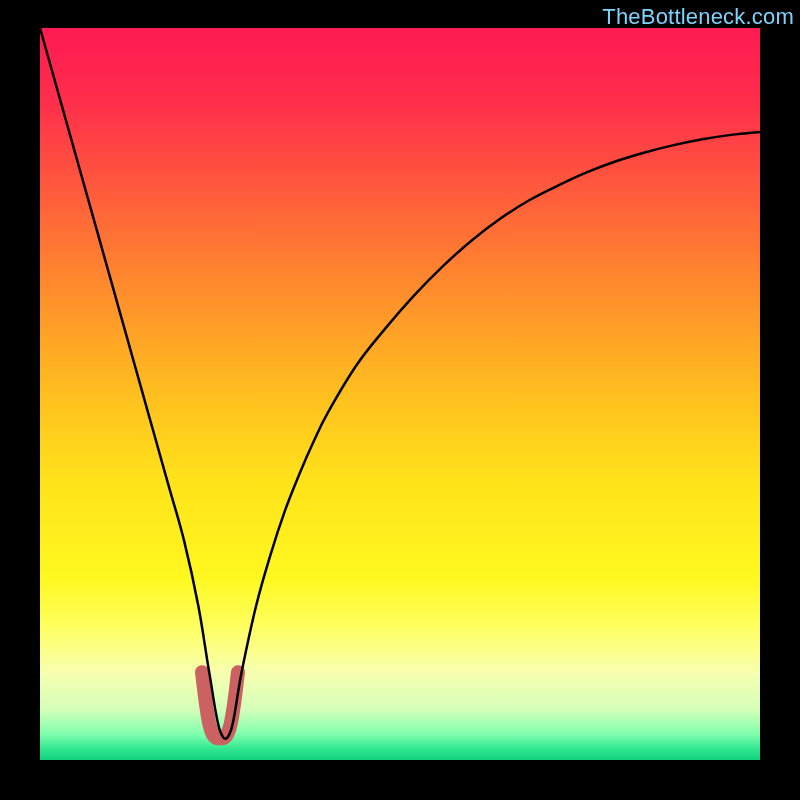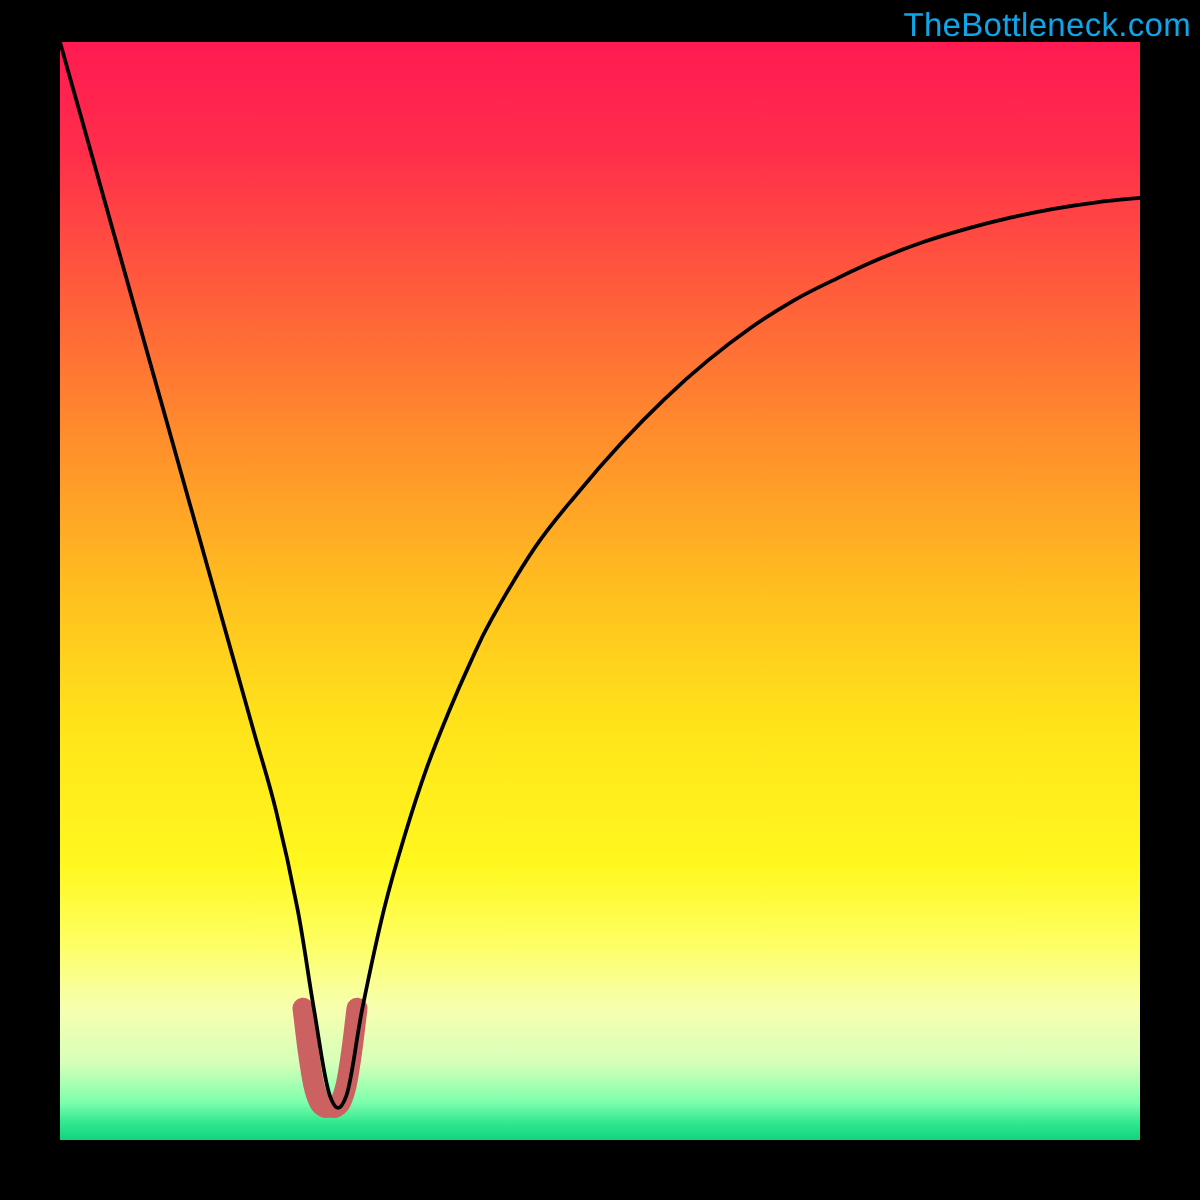--- a/index.html
+++ b/index.html
@@ -31,21 +31,21 @@
     position: absolute;
     left: 0;
     top: 0;
     width: 100%;
     height: 100%;
   }
   .watermark {
     position: absolute;
     top: 4px;
     right: 6px;
-    color: #0ea5e9;
+    color: #7dd3fc;
     font-size: 22px;
     letter-spacing: 0.2px;
     user-select: none;
   }
   svg {
     position: absolute;
     left: 0;
     top: 0;
   }
 </style>

